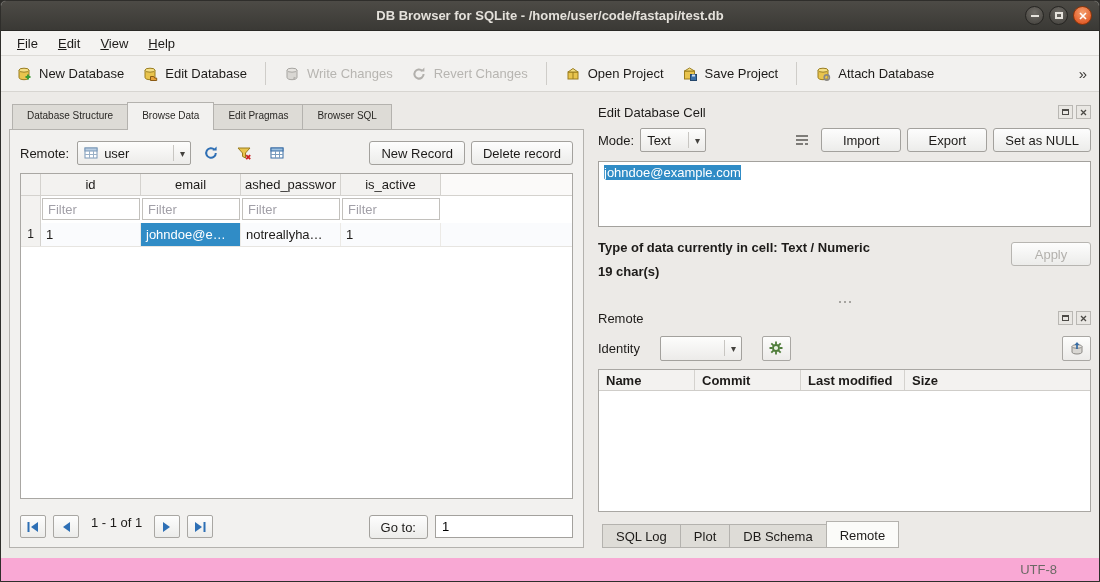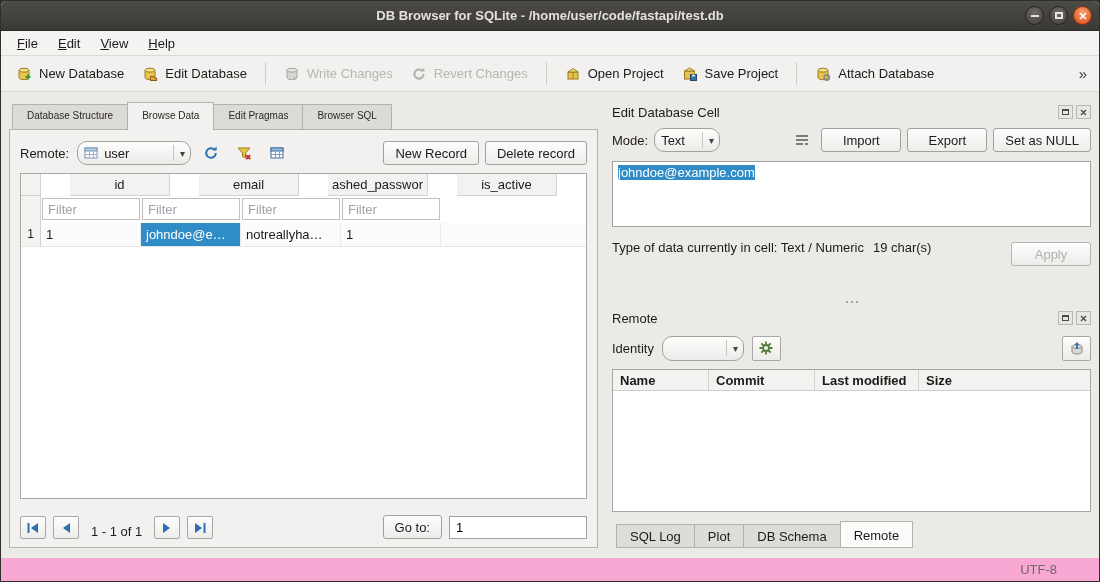--- a/index.html
+++ b/index.html
@@ -43,59 +43,59 @@
   .tab { padding:5px 14px 0; background:#dddbd6; border:1px solid #b4b2ae; border-bottom:none;
          margin-right:-1px; font-size:10px; color:#2a2825; height:25px; margin-top:2px; }
   .tab.active { background:#f2f1ef; height:28px; margin-top:0; padding-top:7px; margin-bottom:-1px; z-index:3; position:relative; }
 
   .panel-frame { flex:1; border:1px solid #b4b2ae; background:#f2f1ef; padding:10px 10px 8px;
                  display:flex; flex-direction:column; min-height:0; }
 
   
   .browse-bar { flex:0 0 26px; display:flex; align-items:center; gap:6px; }
   .lbl { margin-right:2px; }
-  .combo { height:24px; background:linear-gradient(#fdfdfc,#ecebe9); border:1px solid #a3a19d; border-radius:10px;
+  .combo { height:24px; background:linear-gradient(#fdfdfc,#ecebe9); border:1px solid #a3a19d; border-radius:2px;
            display:flex; align-items:center; padding:0 5px 0 6px; gap:6px; }
   .combo .cval { flex:1; white-space:nowrap; overflow:hidden; }
   .arrow-zone { display:flex; align-items:center; justify-content:center; padding-left:6px;
                 border-left:1px solid #c8c6c2; height:16px; color:#44423e; font-size:10px; min-width:12px; }
   .table-combo { width:114px; }
   .icon-btn { width:27px; height:24px; display:flex; align-items:center; justify-content:center; }
   .icon-btn.bordered { border:1px solid #a9a7a3; border-radius:2px; background:linear-gradient(#fdfdfc,#ecebe9); }
   .spacer { flex:1; }
 
   .btn { height:24px; padding:0 11px; border:1px solid #a3a19d; border-radius:3px;
          background:linear-gradient(#fdfdfd,#ececea); font-size:13px; display:inline-flex;
          align-items:center; justify-content:center; color:#1d1b19; font-family:inherit; white-space:nowrap; }
   .btn.disabled { color:#b3b1ad; border-color:#b7b5b1; }
 
   
   .grid { flex:1; margin-top:7px; border:1px solid #a9a7a3; background:#fff; display:flex;
           flex-direction:column; min-height:0; overflow:hidden; }
-  .g-head { display:flex; flex:0 0 22px;gap:29px; }
+  .g-head { display:flex; flex:0 0 22px; }
   .g-corner { width:20px; background:#f3f2f0; border-right:1px solid #d4d2ce; border-bottom:1px solid #d4d2ce; }
   .g-hcell { width:100px; background:#f3f2f0; border-right:1px solid #d4d2ce; border-bottom:1px solid #d4d2ce;
              text-align:center; padding-top:3px; font-size:13px; white-space:nowrap; overflow:hidden; }
   .g-hfill { flex:1; background:#fbfaf9; border-bottom:1px solid #d4d2ce; }
   .g-filter { display:flex; flex:0 0 27px; background:#fff; }
   .f-corner { width:20px; background:#f3f2f0; border-right:1px solid #d4d2ce; }
   .f-cell { width:100px; padding:2px 1px; }
   .f-cell input { width:100%; height:22px; border:1px solid #c2c0bc; font-size:13px; padding:0 5px;
                   color:#222; background:#fff; font-family:inherit; }
   .f-cell input::placeholder { color:#a2a0a8; }
   .g-row { display:flex; flex:0 0 24px; background:#fafbfd; border-bottom:1px solid #e7e5e1; }
   .r-corner { width:20px; background:#f3f2f0; border-right:1px solid #d4d2ce; text-align:center;
               font-size:12px; padding-top:4px; }
   .g-cell { width:100px; padding:4px 5px 0; font-size:13px; border-right:1px solid #eceae6;
             white-space:nowrap; overflow:hidden; }
   .g-cell.selected { background:#308cc6; color:#fff; }
   .g-body-fill { flex:1; background:#fff; }
 
   
-  .pager { flex:0 0 32px; display:flex; align-items:flex-end; gap:7px; padding-top:16px; }
+  .pager { flex:0 0 32px; display:flex; align-items:flex-start; gap:7px; padding-top:16px; }
   .nav-btn { width:26px; height:23px; border:1px solid #a9a7a3; border-radius:2px;
              background:linear-gradient(#fdfdfd,#ececea); display:flex; align-items:center; justify-content:center; }
   .range { margin:0 5px; }
   .goto-btn { margin-left:auto; }
   .goto-input { width:138px; height:23px; border:1px solid #a3a19d; padding:0 6px; font-size:13px;
                 font-family:inherit; background:#fff; }
 
   
   .section-head { flex:0 0 20px; display:flex; align-items:center; }
   .section-title { font-size:13px; }
@@ -108,28 +108,28 @@
   .mode-combo { width:66px; }
   .wrap-btn { margin-left:auto; }
   .w80 { min-width:80px; }
   .setnull-btn { min-width:90px; }
 
   .cell-editor { flex:0 0 66px; margin-top:8px; border:1px solid #a3a19d; background:#fff;
                  padding:3px 5px; font-size:13px; overflow:hidden; }
   .cell-editor .sel { background:#308cc6; color:#fff; }
 
   .info-row { display:flex; margin-top:13px; flex:0 0 56px; }
-  .info-lines { display:flex; flex-direction:row; gap:9px; }
+  .info-lines { display:flex; flex-direction:column; gap:9px;font-weight:bold; }
   .apply-btn { margin-left:auto; min-width:80px; align-self:flex-start; margin-top:2px; }
 
   .splitter { flex:0 0 12px; display:flex; align-items:center; justify-content:center; }
   .dots { width:2px; height:2px; background:#8f8d89; border-radius:50%;
           box-shadow:5px 0 0 #8f8d89, 10px 0 0 #8f8d89; margin-right:10px; display:block; }
 
-  .identity-row { flex:0 0 28px; display:flex; align-items:center; gap:8px; margin-top:6px;justify-content:flex-end; }
+  .identity-row { flex:0 0 28px; display:flex; align-items:center; gap:20px; margin-top:6px;justify-content:flex-end; }
   .identity-combo { width:82px; height:25px; }
   .identity-row .icon-btn { width:29px; height:25px; }
   .push-btn { margin-left:auto; }
 
   .remote-table { flex:1; margin-top:7px; border:1px solid #a9a7a3; background:#fff;
                   display:flex; flex-direction:column; min-height:0; }
   .rt-head { display:flex; flex:0 0 21px; background:#f3f2f0; border-bottom:1px solid #cfcdc9; }
   .rt-hcell { padding:3px 7px 0; font-size:13px; font-weight:bold; border-right:1px solid #d4d2ce;
               white-space:nowrap; overflow:hidden; }
   .rt-w1 { width:96px; } .rt-w2 { width:106px; } .rt-w3 { width:104px; } .rt-w4 { flex:1; border-right:none; }

